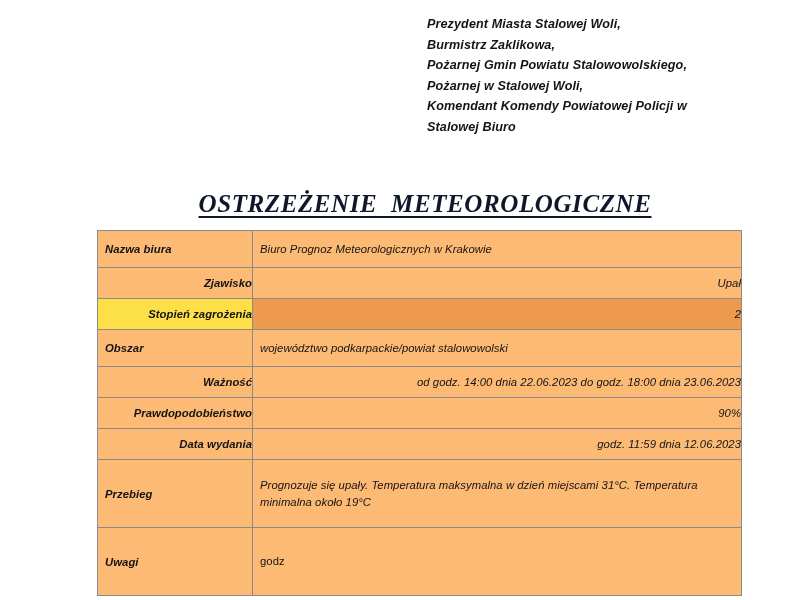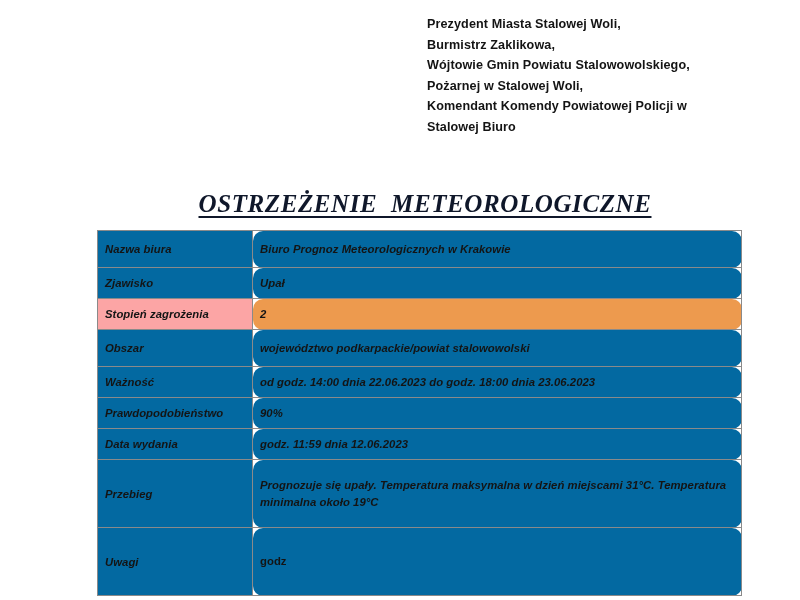--- a/index.html
+++ b/index.html
@@ -20,20 +20,21 @@
   
   #addressee {
     position: absolute;
     left: 427px;
     top: 14px;
     width: 345px;
   }
   #addressee .addr-line {
     font-family: "Liberation Sans", sans-serif;
     font-weight: bold;
+    font-style: italic;
     font-size: 12.6px;
     line-height: 20.6px;
     color: #141414;
     white-space: pre;
     letter-spacing: 0.1px;
   }
 
   
   #doc-title {
     position: absolute;
@@ -63,81 +64,80 @@
     left: 97px;
     top: 230px;
     width: 645px;
     border-collapse: collapse;
     table-layout: fixed;
   }
   #warning-table td {
     border: 1px solid #8a8a8a;
     padding: 0 0 0 7px;
     vertical-align: middle;
-    background: #0369a1;
+    background: #fdba74;
   }
   #warning-table td.cell-label {
     width: 147px;
     font-family: "Liberation Sans", sans-serif;
     font-weight: bold;
     font-style: italic;
     font-size: 11.3px;
     color: #141414;
     letter-spacing: 0.05px;
   }
   #warning-table td.cell-value {
     font-family: "Liberation Sans", sans-serif;
-    font-weight: bold;
+    font-weight: normal;
     font-style: italic;
     font-size: 11.3px;
     color: #141414;
     letter-spacing: 0.05px;
     line-height: 17px;
-    border-radius: 10px;
   }
   #warning-table tr.row-highlight td {
     background: #ED9A4E;
   }
-  #warning-table tr.row-normal td { height: 30px; }
+  #warning-table tr.row-normal td { height: 30px; text-align: right; }
   #warning-table tr.row-first td  { height: 36px; }
   #warning-table tr.row-tall td   { height: 67px; }
   #warning-table td.value-upright {
     font-style: normal;
   }
 </style>
 </head>
 <body>
 
 <div id="page">
 
   <div id="addressee">
     <div class="addr-line">Prezydent Miasta Stalowej Woli,</div>
     <div class="addr-line">Burmistrz Zaklikowa,</div>
-    <div class="addr-line">Wójtowie Gmin Powiatu Stalowowolskiego,</div>
+    <div class="addr-line">Pożarnej Gmin Powiatu Stalowowolskiego,</div>
     <div class="addr-line">Pożarnej w Stalowej Woli,</div>
     <div class="addr-line">Komendant Komendy Powiatowej Policji w</div>
     <div class="addr-line">Stalowej Biuro</div>
   </div>
 
   <div id="doc-title">
     <span class="title-text">OSTRZEŻENIE  METEOROLOGICZNE</span>
   </div>
 
   <table id="warning-table">
     <tbody>
       <tr class="row-first">
         <td class="cell-label" style="border-color: rgb(138, 138, 138);">Nazwa biura</td>
         <td class="cell-value" style="border-color: rgb(138, 138, 138);">Biuro Prognoz Meteorologicznych w Krakowie</td>
       </tr>
       <tr class="row-normal">
         <td class="cell-label" style="border-color: rgb(138, 138, 138);">Zjawisko</td>
         <td class="cell-value" style="border-color: rgb(138, 138, 138);">Upał</td>
       </tr>
       <tr class="row-normal row-highlight">
-        <td class="cell-label" style="background: #fca5a5; border-color: rgb(138, 138, 138);">Stopień zagrożenia</td>
+        <td class="cell-label" style="background: #fde047; border-color: rgb(138, 138, 138);">Stopień zagrożenia</td>
         <td class="cell-value" style="background: rgb(237, 154, 78); border-color: rgb(138, 138, 138);">2</td>
       </tr>
       <tr class="row-first">
         <td class="cell-label" style="border-color: rgb(138, 138, 138);">Obszar</td>
         <td class="cell-value" style="border-color: rgb(138, 138, 138);">województwo podkarpackie/powiat stalowowolski</td>
       </tr>
       <tr class="row-normal">
         <td class="cell-label" style="border-color: rgb(138, 138, 138);">Ważność</td>
         <td class="cell-value" style="border-color: rgb(138, 138, 138);">od godz. 14:00 dnia 22.06.2023 do godz. 18:00 dnia 23.06.2023</td>
       </tr>

